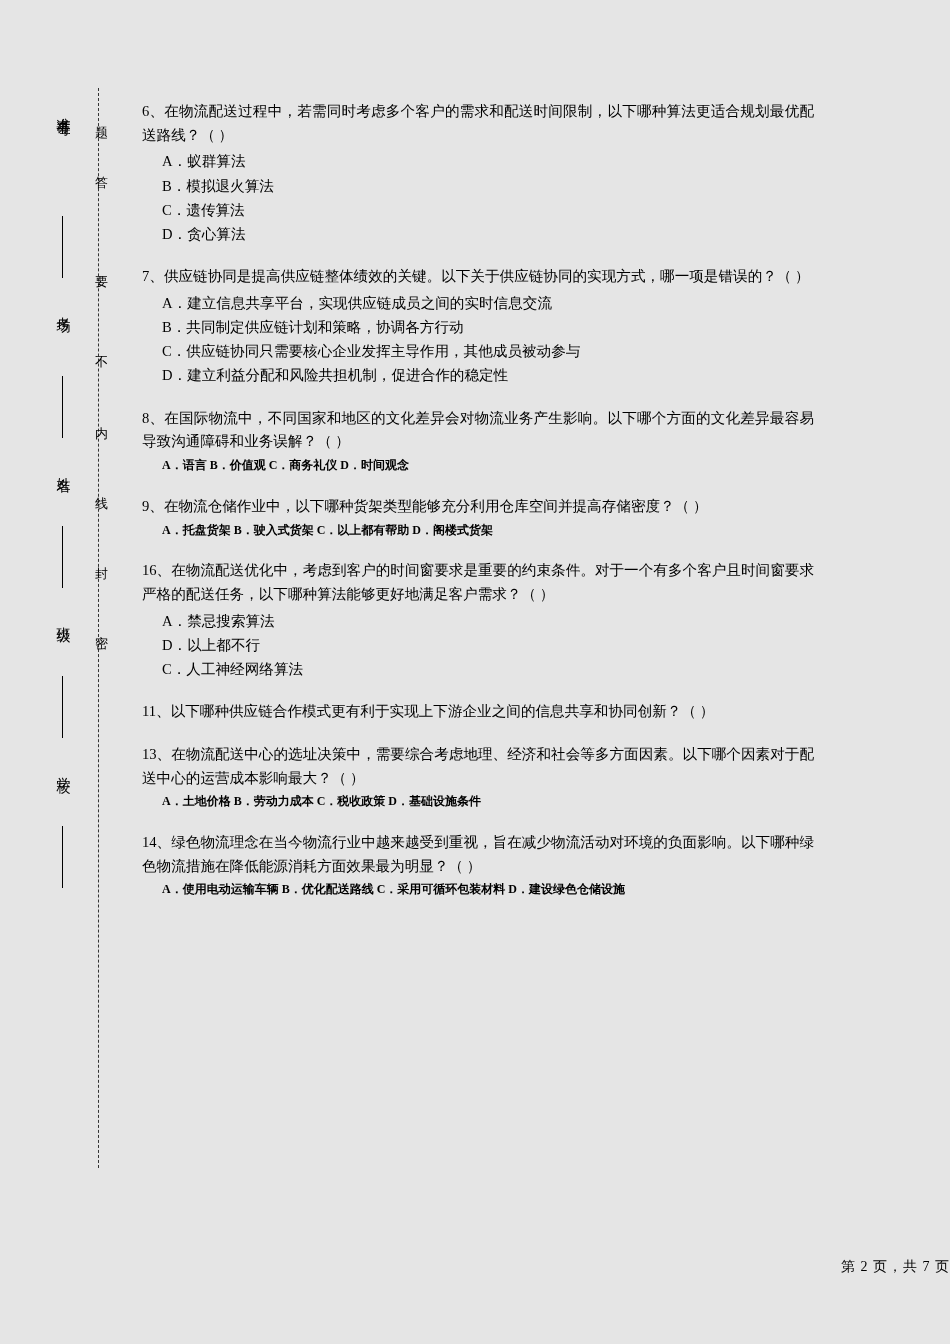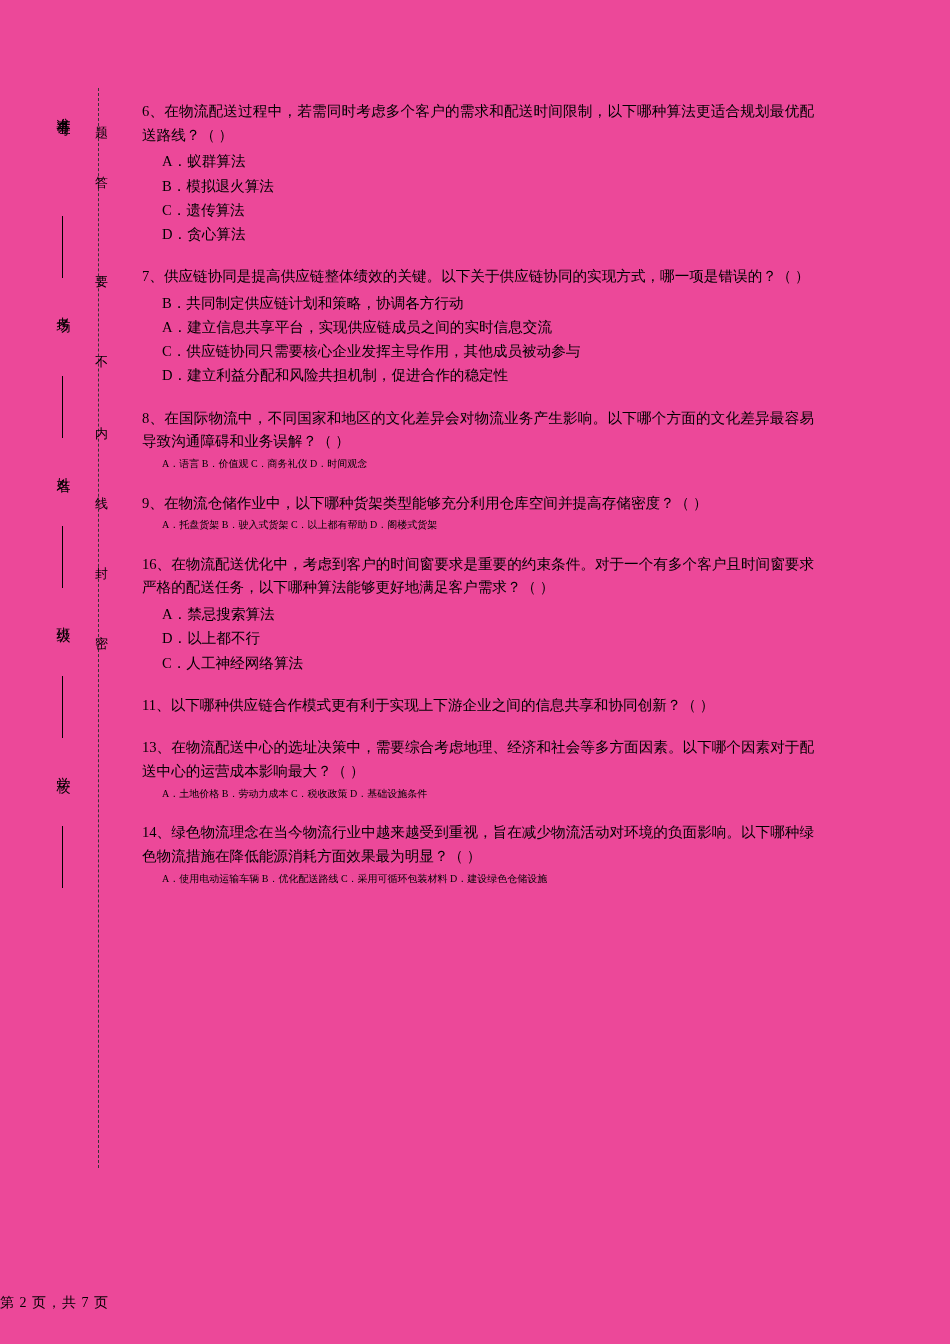--- a/index.html
+++ b/index.html
@@ -8,21 +8,21 @@
     background: #ffffff;
   }
   body {
     font-family: "Liberation Serif", "DejaVu Serif", serif;
     color: #000;
   }
   .page {
     position: relative;
     width: 950px;
     height: 1344px;
-    background: #ec4899;
+    background: #e5e5e5;
     overflow: hidden;
   }
 
   
   .seal-strip {
     position: absolute;
     left: 52px;
     top: 88px;
     width: 68px;
     height: 1080px;
@@ -94,31 +94,32 @@
   .opt-list {
     margin-top: 2px;
   }
   .opt {
     font-size: 14.6px;
     line-height: 1.66;
     padding-left: 20px;
     text-align: justify;
   }
   .opt-inline {
-    font-size: 10px;
+    font-size: 12px;
     line-height: 1.66;
     padding-left: 20px;
     text-align: justify;
+    font-weight: bold;
   }
   .footer {
     position: absolute;
     left: 0;
     right: 0;
-    top: 1294px;
-    text-align: left;
+    top: 1258px;
+    text-align: right;
     font-size: 14px;
     letter-spacing: 1px;
   }
 </style>
 </head>
 <body>
 
 <div class="page">
 
   <div class="seal-strip">
@@ -153,22 +154,22 @@
         <div class="opt-list">
           <div class="opt">A．蚁群算法</div>
           <div class="opt">B．模拟退火算法</div>
           <div class="opt">C．遗传算法</div>
           <div class="opt">D．贪心算法</div>
         </div>
       </div>
       <div class="q-block">
         <div class="q-stem">7、供应链协同是提高供应链整体绩效的关键。以下关于供应链协同的实现方式，哪一项是错误的？（ ）</div>
         <div class="opt-list">
+          <div class="opt">A．建立信息共享平台，实现供应链成员之间的实时信息交流</div>
           <div class="opt">B．共同制定供应链计划和策略，协调各方行动</div>
-          <div class="opt">A．建立信息共享平台，实现供应链成员之间的实时信息交流</div>
           <div class="opt">C．供应链协同只需要核心企业发挥主导作用，其他成员被动参与</div>
           <div class="opt">D．建立利益分配和风险共担机制，促进合作的稳定性</div>
         </div>
       </div>
       <div class="q-block">
         <div class="q-stem">8、在国际物流中，不同国家和地区的文化差异会对物流业务产生影响。以下哪个方面的文化差异最容易导致沟通障碍和业务误解？（ ）</div>
         <div class="opt-list">
           <div class="opt-inline">A．语言 B．价值观 C．商务礼仪 D．时间观念</div>
         </div>
       </div>

